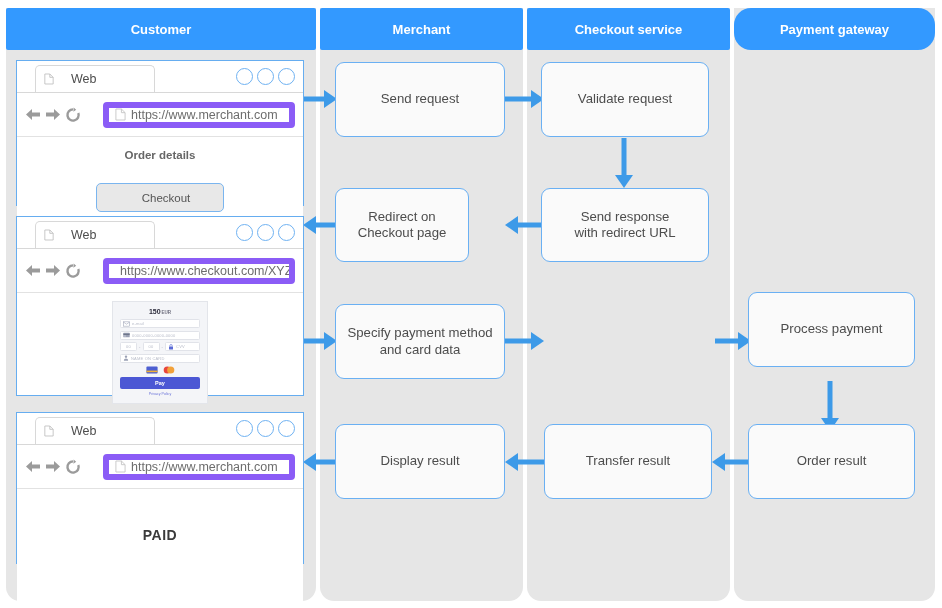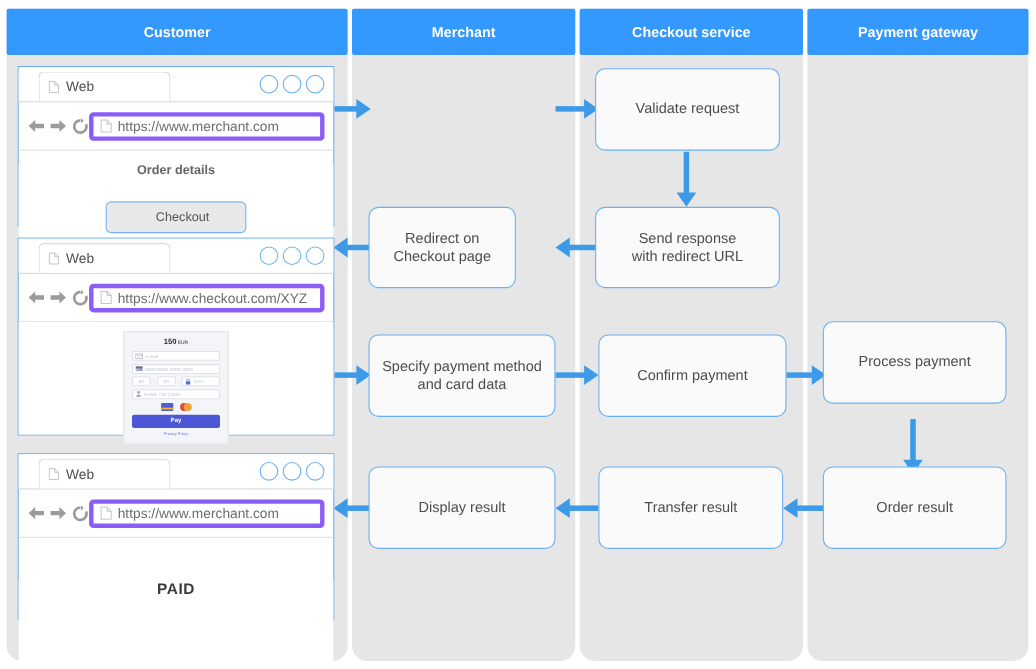--- a/index.html
+++ b/index.html
@@ -37,28 +37,28 @@
 
   
   .win{position:absolute;background:#ffffff;border:1.6px solid #66adf0;
        box-sizing:border-box;}
   .win-topbar{position:relative;height:31px;background:#ffffff;
               border-bottom:1px solid #d8d8d8;}
   .tab{position:absolute;left:18px;top:4px;height:27px;width:120px;
        border:1px solid #d8d8d8;border-bottom:none;background:#ffffff;
        border-radius:5px 5px 0 0;display:flex;align-items:center;
        padding-left:8px;box-sizing:border-box;z-index:2;}
-  .tab-label{font-size:12.5px;color:#4d4d4d;margin-left:6px;}
+  .tab-label{font-size:12.5px;color:#4d4d4d;margin-left:17px;}
   .dots{position:absolute;right:8px;top:7px;display:flex;gap:4px;}
   .dot{width:15px;height:15px;border:1.4px solid #6fb2f2;border-radius:50%;}
   .navbar{height:44px;display:flex;align-items:center;padding:0 8px;
           border-bottom:1px solid #e2e2e2;box-sizing:border-box;}
-  .urlbox{flex:1;height:26px;border:4px solid #8b5cf6;border-radius:4px;
+  .urlbox{flex:1;height:26px;border:6px solid #8b5cf6;border-radius:4px;
           background:#ffffff;display:flex;align-items:center;
-          padding:0 6px;margin-left:0;box-sizing:border-box;overflow:hidden;}
+          padding:0 6px;margin-left:22px;box-sizing:border-box;overflow:hidden;}
   .urltext{font-size:12.5px;color:#6d6d6d;margin-left:5px;white-space:nowrap;}
   .win-body{position:relative;background:#ffffff;}
 
   .section-title{text-align:center;font-size:11.5px;font-weight:bold;
                  color:#666;margin-top:12px;}
   .checkout-btn{position:absolute;left:50%;transform:translateX(-50%);
                 top:34px;width:114px;height:27px;background:#e8e8e8;
                 border:1.3px solid #7ab5ef;border-radius:5px;
                 display:flex;align-items:center;justify-content:center;
                 font-size:11.5px;color:#555;padding-left:12px;}
@@ -99,21 +99,21 @@
 
   <div class="lane-head" style="left:6px;top:8px;width:310px;height:42px;">
     <span>Customer</span>
   </div>
   <div class="lane-head" style="left:320px;top:8px;width:203px;height:42px;">
     <span>Merchant</span>
   </div>
   <div class="lane-head" style="left:527px;top:8px;width:203px;height:42px;align-items:center;">
     <span>Checkout service</span>
   </div>
-  <div class="lane-head" style="left:734px;top:8px;width:201px;height:42px;">
+  <div class="lane-head" style="left:734px;top:8px;width:201px;height:42px;border-radius:17px;">
     <span>Payment gateway</span>
   </div>
 
   <div class="arrow" style="left:303px;top:90px;width:34px;height:18px;">
     <div class="ah-line" style="left:0;width:24px;"></div>
       <div class="tip tip-r"></div>
   </div>
 
   <div class="arrow" style="left:505px;top:90px;width:39px;height:18px;">
     <div class="ah-line" style="left:0;width:29px;"></div>
@@ -163,37 +163,37 @@
   <div class="arrow" style="left:505px;top:453px;width:39px;height:18px;">
     <div class="ah-line" style="right:0;width:29px;"></div>
       <div class="tip tip-l"></div>
   </div>
 
   <div class="arrow" style="left:303px;top:453px;width:34px;height:18px;">
     <div class="ah-line" style="right:0;width:24px;"></div>
       <div class="tip tip-l"></div>
   </div>
 
+  <div class="pbox" style="left:335px;top:62px;width:170px;height:75px;">
+    <span>Send request</span>
+  </div>
   <div class="pbox" style="left:541px;top:62px;width:168px;height:75px;">
     <span>Validate request</span>
   </div>
   <div class="pbox" style="left:335px;top:188px;width:134px;height:74px;white-space:pre-line;">
     <span>Redirect on
 Checkout page</span>
   </div>
   <div class="pbox" style="left:541px;top:188px;width:168px;height:74px;white-space:pre-line;">
     <span>Send response
 with redirect URL</span>
   </div>
   <div class="pbox" style="left:335px;top:304px;width:170px;height:75px;white-space:pre-line;">
     <span>Specify payment method
 and card data</span>
-  </div>
-  <div class="pbox" style="left:544px;top:304px;width:171px;height:75px;">
-    <span>Confirm payment</span>
   </div>
   <div class="pbox" style="left:748px;top:292px;width:167px;height:75px;">
     <span>Process payment</span>
   </div>
   <div class="pbox" style="left:544px;top:424px;width:168px;height:75px;">
     <span>Transfer result</span>
   </div>
   <div class="pbox" style="left:335px;top:424px;width:170px;height:75px;">
     <span>Display result</span>
   </div>

